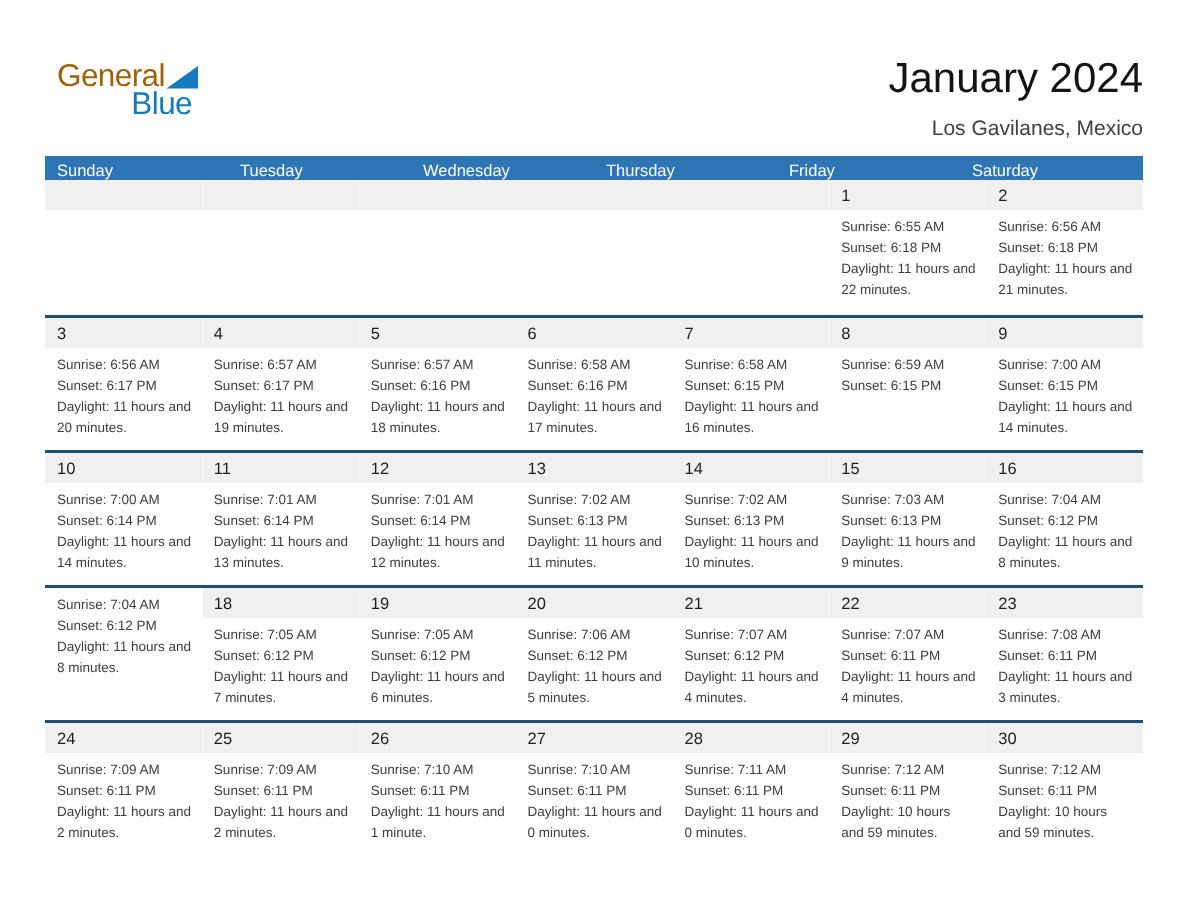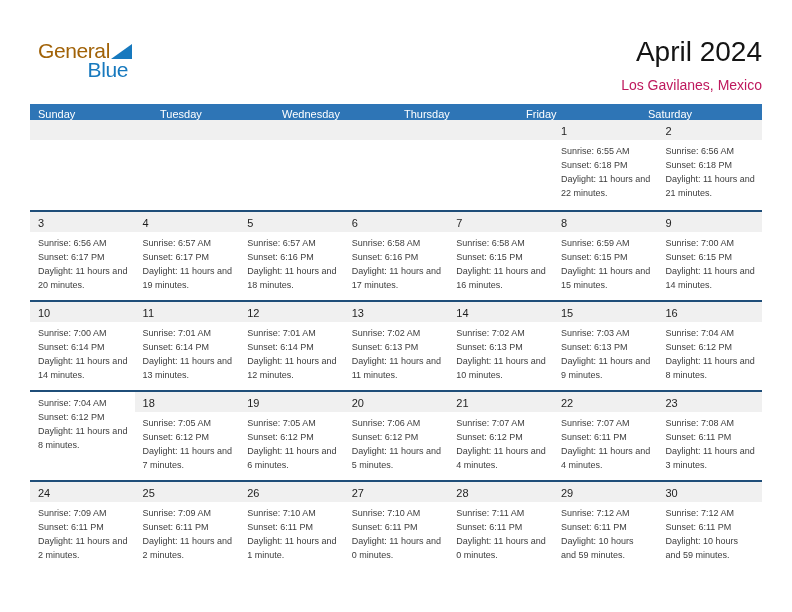--- a/index.html
+++ b/index.html
@@ -26,21 +26,21 @@
   }
   .brand-blue {
     font-size: 21px; color: var(--logo-blue, #1779BE);
     line-height: 1; text-align: right; margin-top: -2px; padding-right: 2px;
     letter-spacing: -0.4px;
   }
 
   
   .titles { position: absolute; right: 30px; top: 36px; text-align: right; }
   .month-title { font-size: 28px; font-weight: 400; color: #141414; line-height: 1.15; }
-  .location { font-size: 14px; font-weight: 400; color: #be185d; margin-top: 9px; }
+  .location { font-size: 14px; font-weight: 400; color: #404040; margin-top: 9px; }
 
   
   .calendar { position: absolute; left: 30px; top: 104px; width: 732px; }
   .weekday-row {
     display: flex; height: 16px;
     background: var(--header-bar, #2E75B6);
   }
   .wd {
     flex: 1 1 0; font-size: 11px; color: #ffffff;
     line-height: 21px; padding-left: 8px;
@@ -67,21 +67,21 @@
 
   <div class="brand">
     <div class="brand-top">
       <span class="brand-general">General</span>
       <span class="brand-triangle"></span>
     </div>
     <div class="brand-blue">Blue</div>
   </div>
 
   <div class="titles">
-    <div class="month-title">April 2024</div>
+    <div class="month-title">January 2024</div>
     <div class="location">Los Gavilanes, Mexico</div>
   </div>
 
   <div class="calendar">
     <div class="weekday-row">
         <div class="wd">Sunday</div>
         <div class="wd">Tuesday</div>
         <div class="wd">Wednesday</div>
         <div class="wd">Thursday</div>
         <div class="wd">Friday</div>
@@ -160,21 +160,20 @@
               <div class="info-line">Sunrise: 6:58 AM</div>
               <div class="info-line">Sunset: 6:15 PM</div>
               <div class="info-line">Daylight: 11 hours and 16 minutes.</div>
             </div>
           </div>
           <div class="day-cell">
             <div class="day-band"><span class="day-num">8</span></div>
             <div class="day-info">
               <div class="info-line">Sunrise: 6:59 AM</div>
               <div class="info-line">Sunset: 6:15 PM</div>
-              <div class="info-line">Daylight: 11 hours and 15 minutes.</div>
             </div>
           </div>
           <div class="day-cell">
             <div class="day-band"><span class="day-num">9</span></div>
             <div class="day-info">
               <div class="info-line">Sunrise: 7:00 AM</div>
               <div class="info-line">Sunset: 6:15 PM</div>
               <div class="info-line">Daylight: 11 hours and 14 minutes.</div>
             </div>
           </div>

